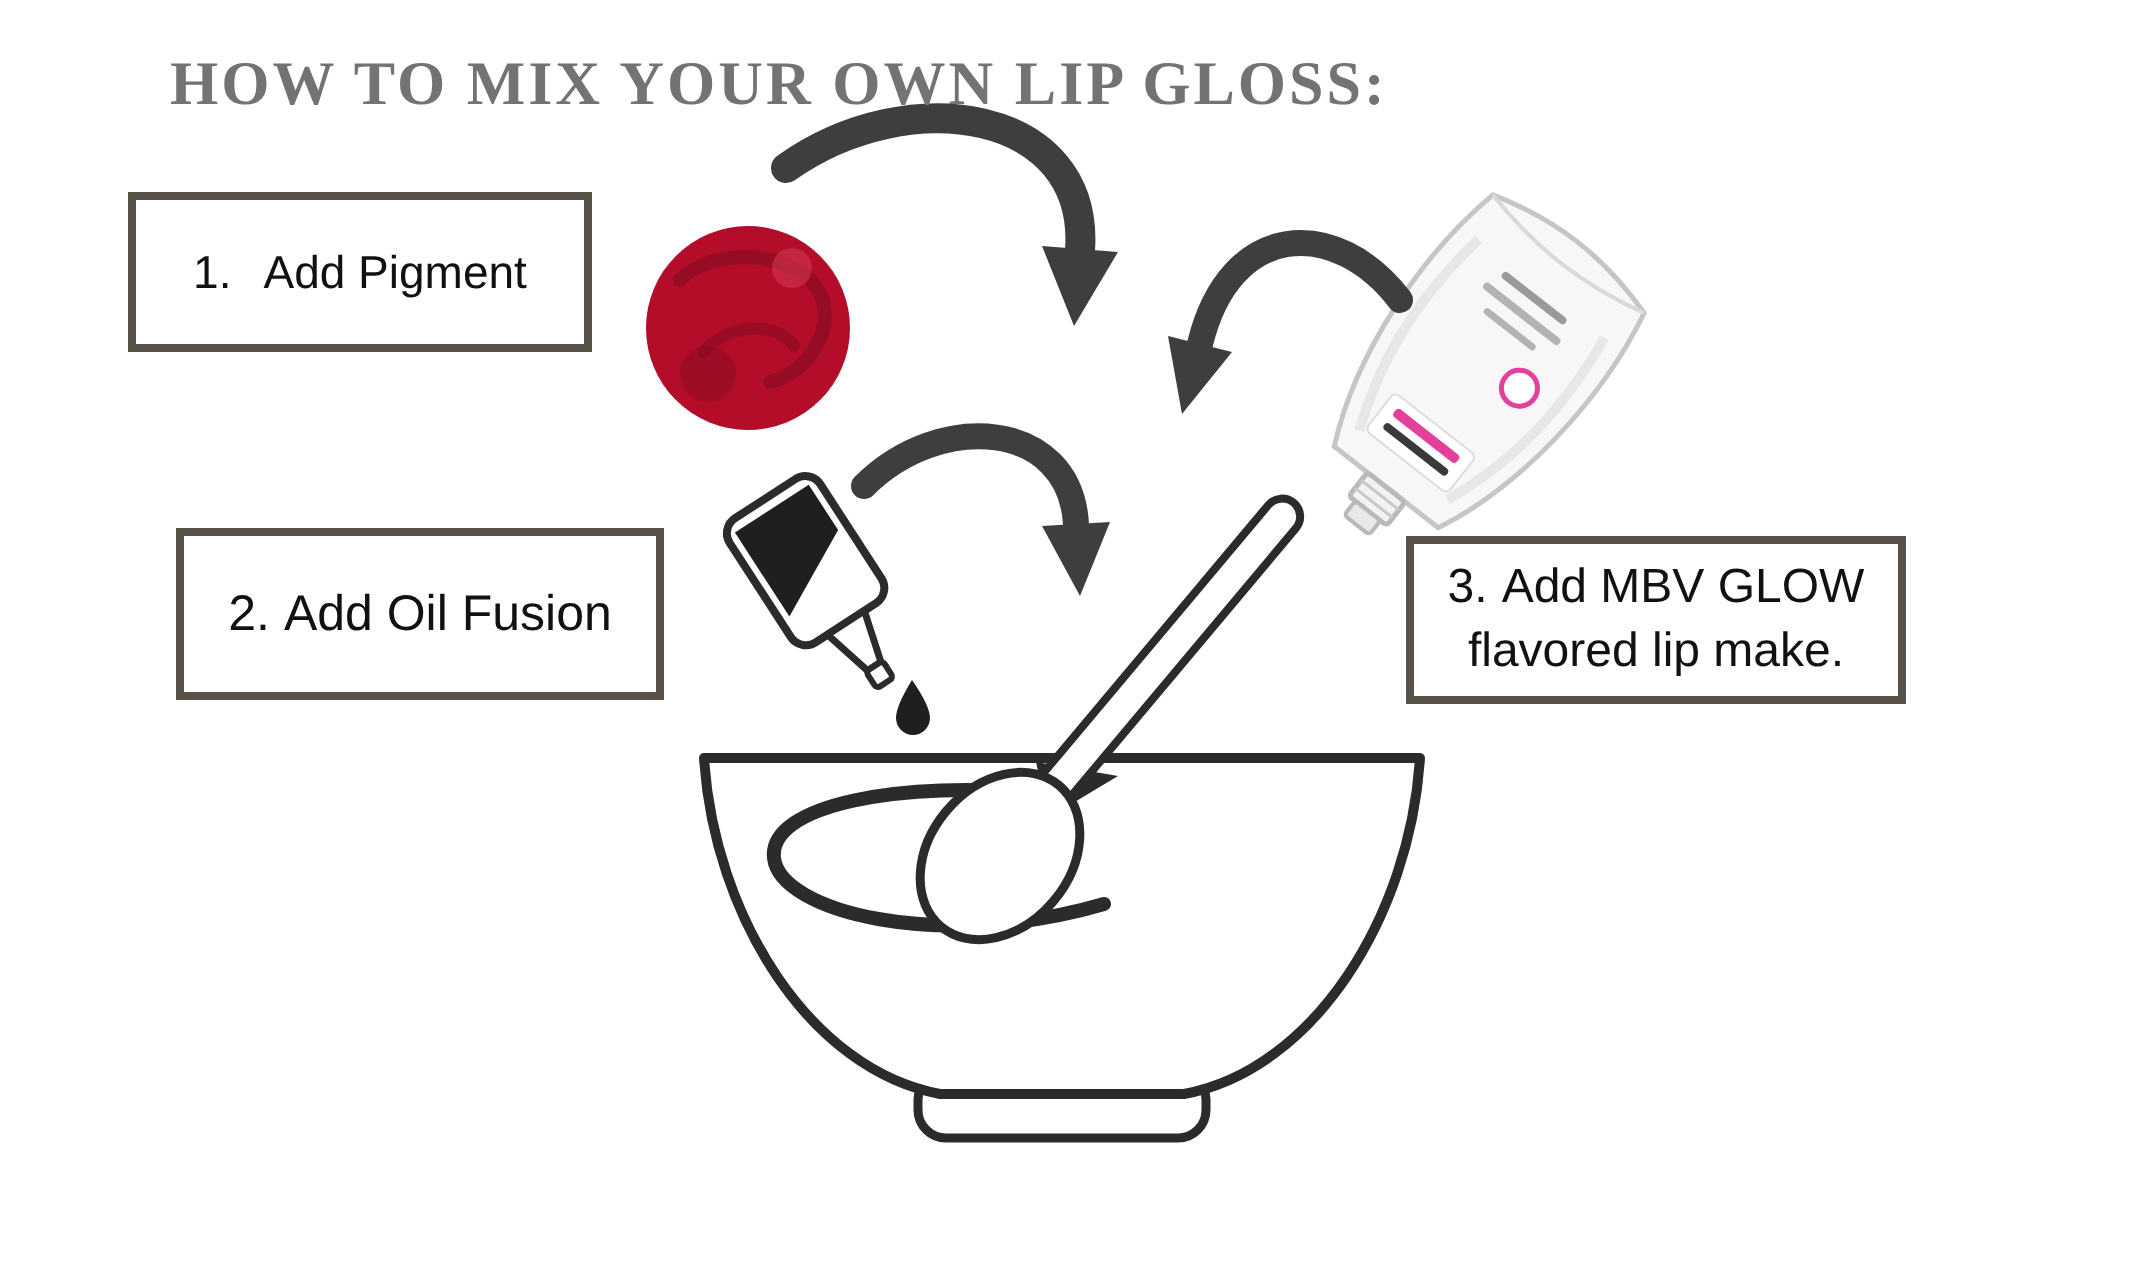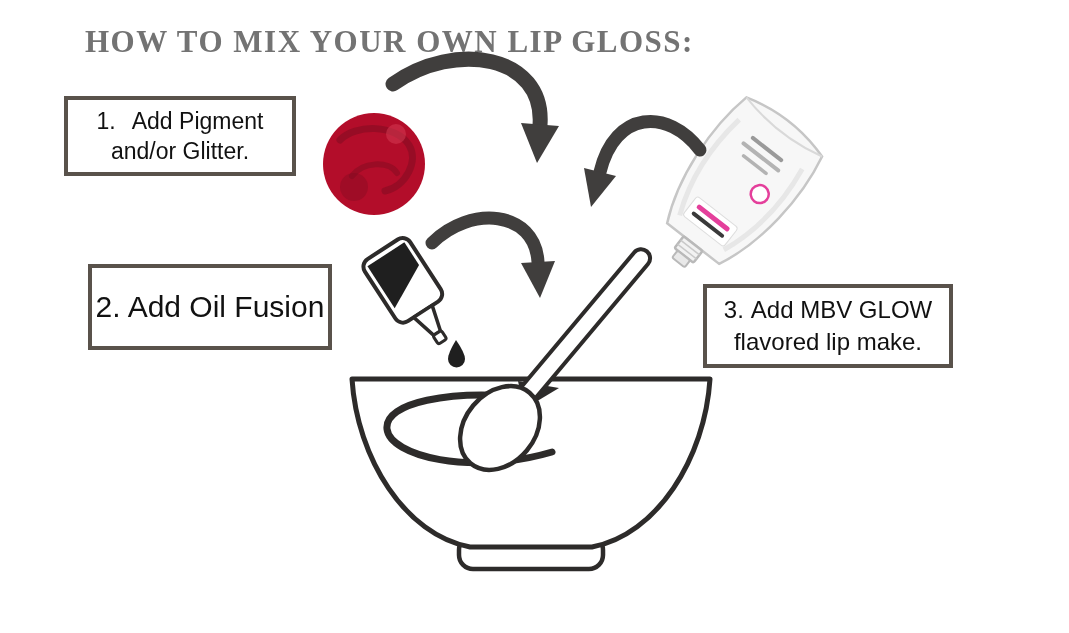--- a/index.html
+++ b/index.html
@@ -38,27 +38,26 @@
     line-height:1.32;
   }
   .step1{
     left:64px; top:96px; width:232px; height:80px;
     font-family:Liberation Sans, sans-serif;
     font-size:23px;
   }
   .step2{
     left:88px; top:264px; width:244px; height:86px;
     font-family:"Liberation Sans",sans-serif;
-    font-size:30px;
+    font-size:25px;
   }
   .step3{
     left:703px; top:268px; width:250px; height:84px;
     font-family:"Liberation Sans",sans-serif;
     font-size:24px;
-    margin-top:16px;
   }
   .step1 .num{margin-right:16px;}
   .step2 .num,.step3 .num{margin-right:7px;}
 </style>
 </head>
 <body>
 
 <div class="canvas">
 
   <svg class="svg-layer" viewBox="0 0 1069 633">
@@ -127,21 +126,20 @@
       <ellipse cx="0" cy="0" rx="35" ry="46" transform="translate(500,428) rotate(40)" fill="#ffffff" stroke-width="4.5" stroke="#2d2b2a"></ellipse>
     </g>
   </svg>
 
   <div class="page-title">HOW TO MIX YOUR OWN LIP GLOSS:</div>
 
   <div class="step-box step1">
     <div>
       <span class="num">1.</span><span>Add Pigment</span>
     </div>
-    <div>and/or Glitter.</div>
   </div>
 
   <div class="step-box step2">
     <div>
       <span class="num">2.</span><span>Add Oil Fusion</span>
     </div>
   </div>
 
   <div class="step-box step3">
     <div>

